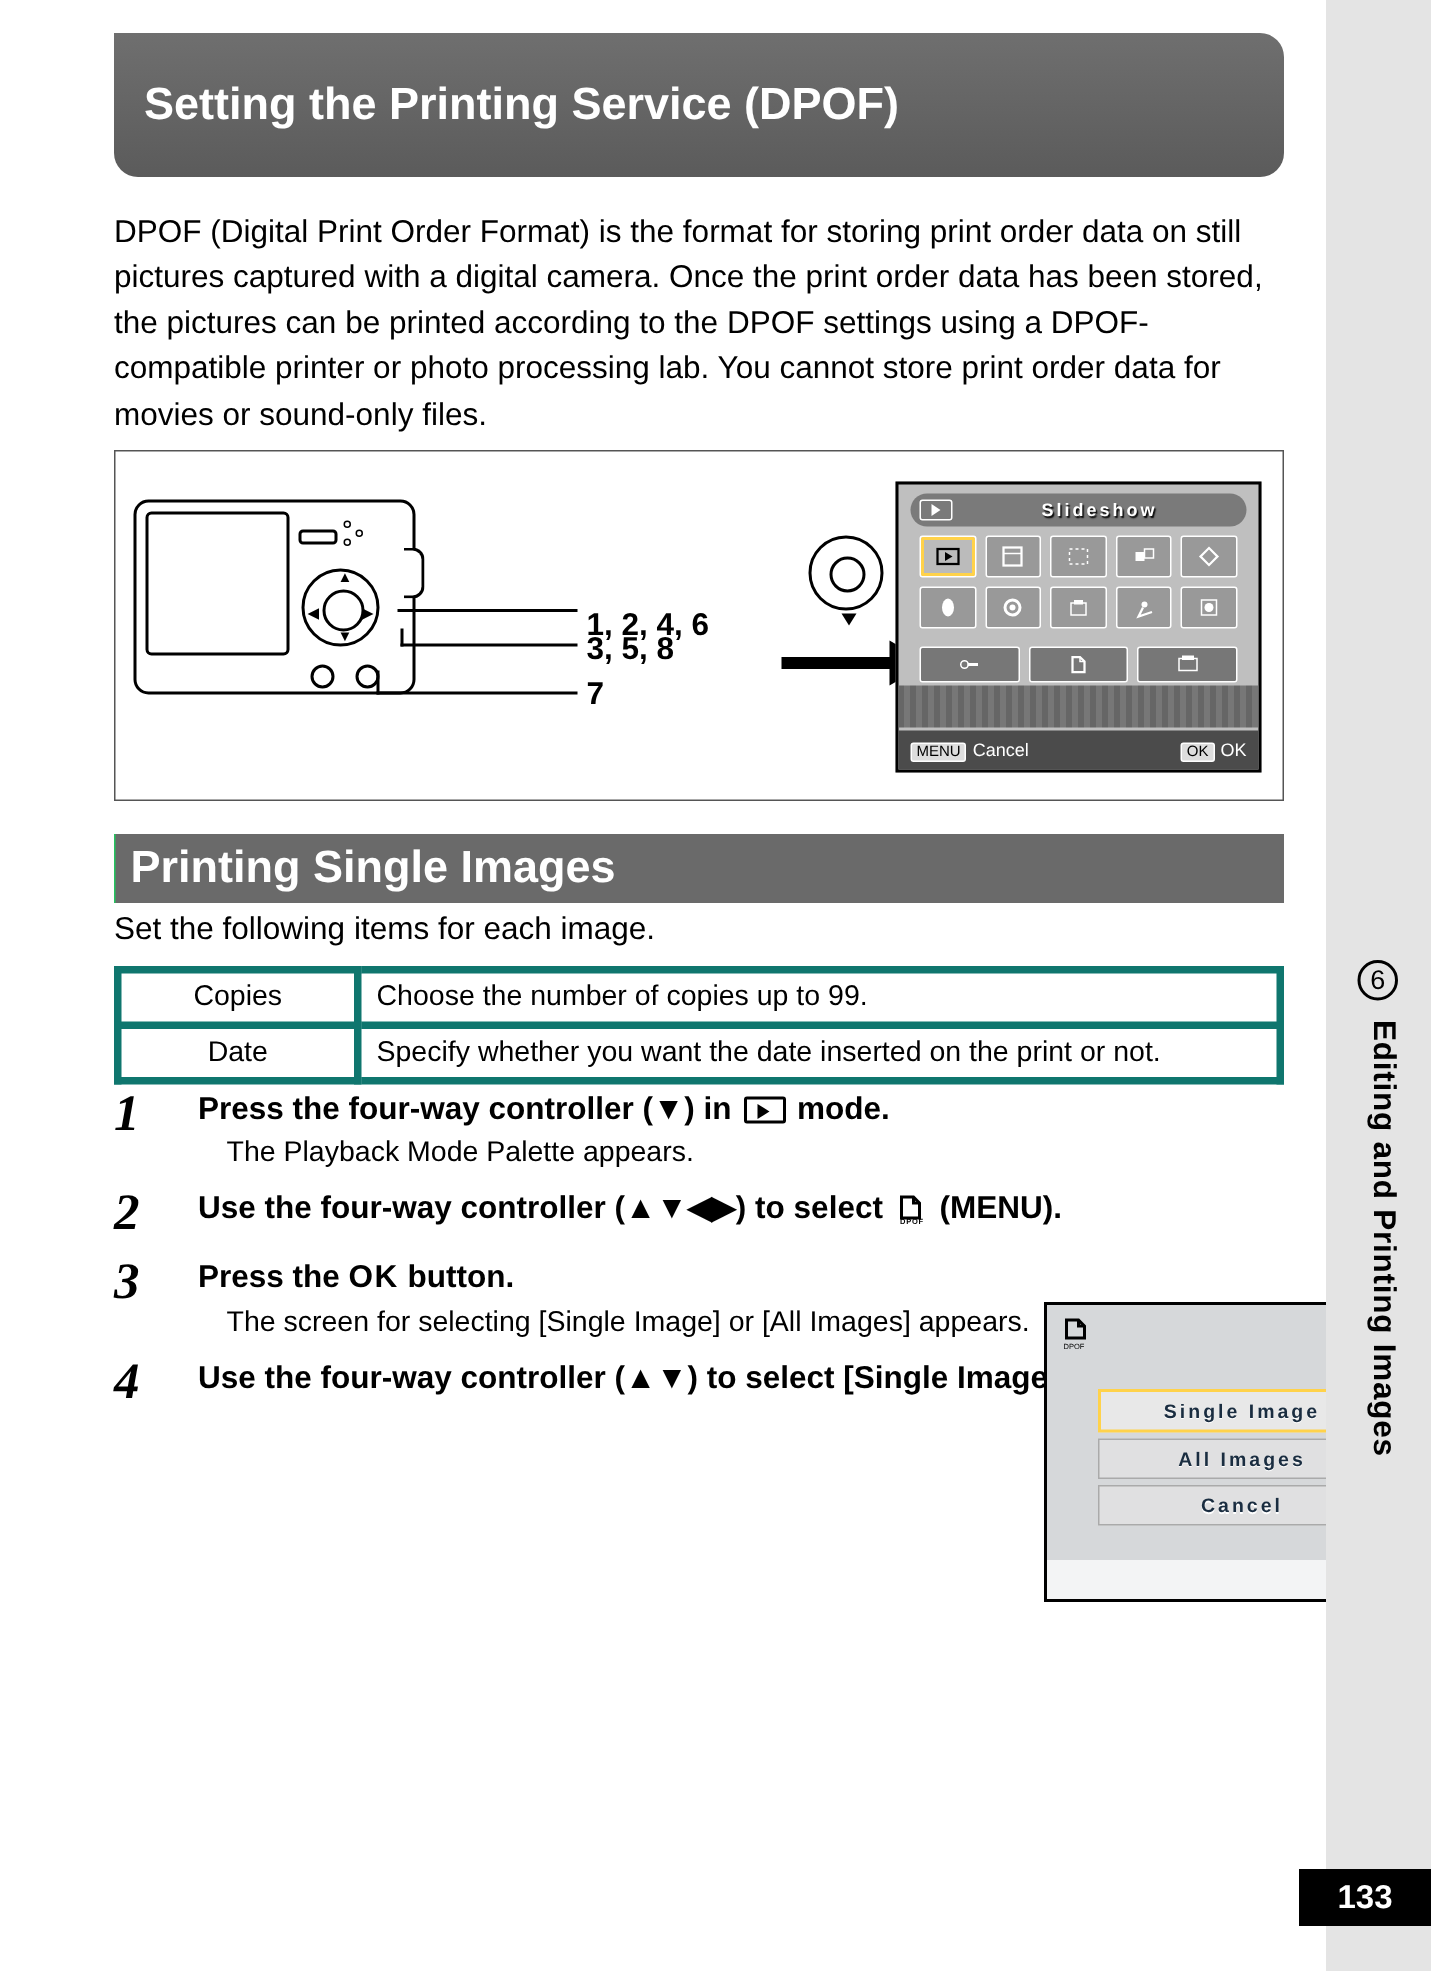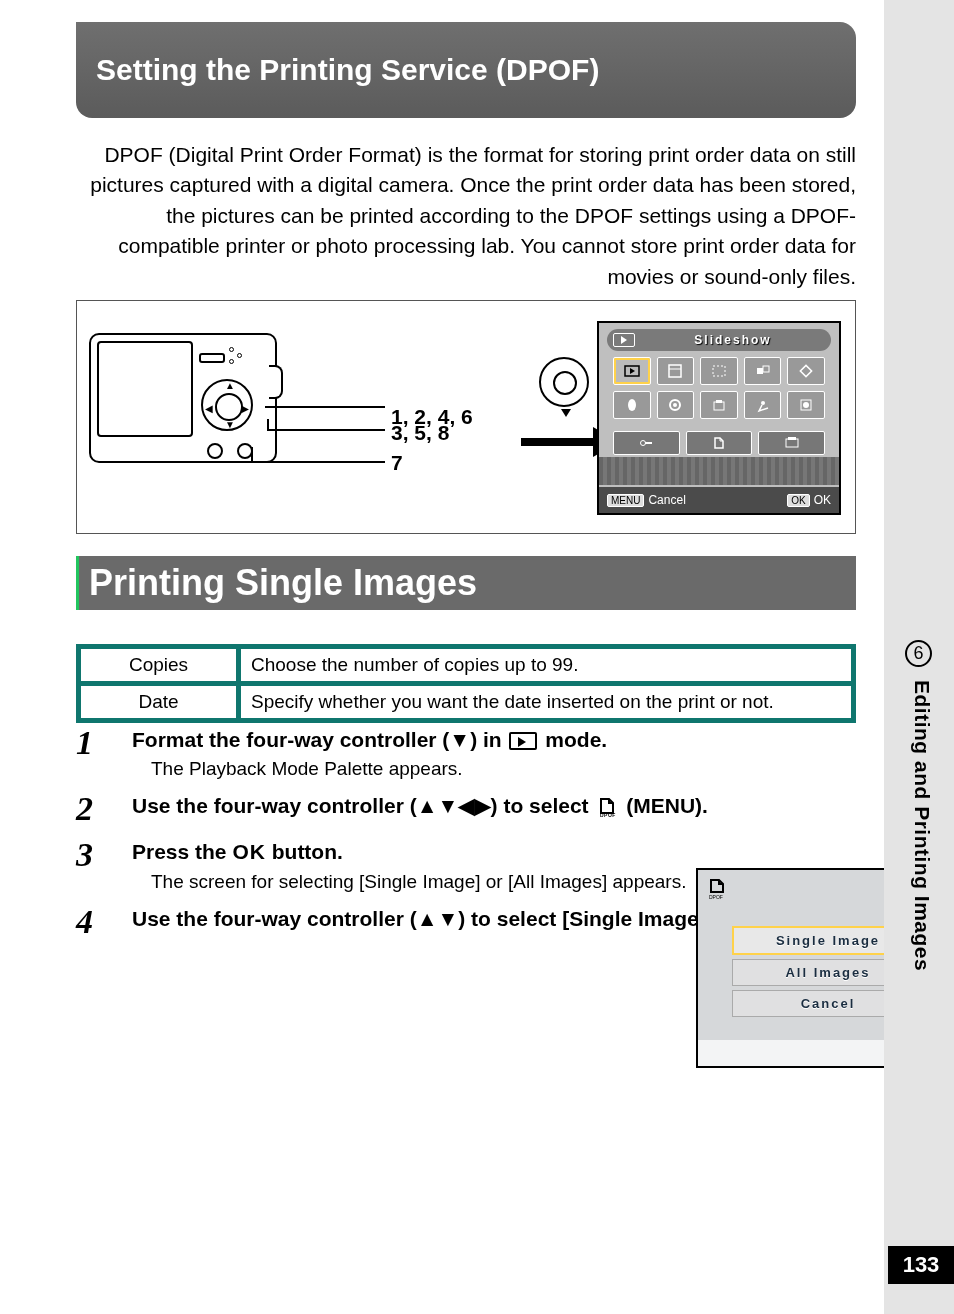--- a/index.html
+++ b/index.html
@@ -40,21 +40,21 @@
     width: 30px;
     writing-mode: vertical-rl;
     font-family: Arial, sans-serif;
     font-size: 21px;
     font-weight: bold;
     letter-spacing: 0.5px;
   }
   .side-tab .page-num {
     position: absolute;
     bottom: 30px; right: 0;
-    width: 66px;
+    width: 88px;
     background: #000;
     color: #fff;
     text-align: center;
     font-size: 22px;
     font-weight: bold;
     padding: 6px 0;
   }
   
   .heading-box {
     position: absolute;
@@ -69,21 +69,20 @@
     color: #fff;
     font-size: 30px;
     font-weight: bold;
   }
   .intro {
     position: absolute;
     left: 76px; top: 140px;
     width: 780px;
     font-size: 21px;
     line-height: 1.45;
-    text-align: right;
   }
   
   .diagram {
     position: absolute;
     left: 76px; top: 300px;
     width: 780px; height: 234px;
     border: 1px solid #555;
     background: #fff;
   }
   .camera {
@@ -184,22 +183,22 @@
   .lcd-bottom {
     position:absolute; left:0; right:0; bottom:0; height:26px;
     background:#4b4b4b; color:#fff; font-size:12px; display:flex; align-items:center; justify-content:space-between; padding:0 8px;
   }
   .menu-badge, .ok-badge {
     display:inline-block; border:1px solid #fff; padding:0 3px; border-radius:2px; font-size:10px; margin-right:4px; background:#ddd; color:#000;
   }
   
   .section-head {
     position:absolute; left:76px; top:556px; width:780px;
-    border-left:3px solid #22c55e; background:#6a6a6a; color:#fff;
-    font-size:36px; font-weight:bold; padding:6px 10px;
+    border-left:1px solid #22c55e; background:#6a6a6a; color:#fff;
+    font-size:30px; font-weight:bold; padding:6px 10px;
   }
   .section-sub {
     position:absolute; left:76px; top:608px; width:780px; font-size:21px;
   }
   
   table.settings {
     position:absolute; left:76px; top:644px; width:780px; border-collapse:collapse; font-size:19px;
   }
   table.settings td, table.settings th {
     border:5px solid #0f766e; padding:5px 10px;
@@ -387,40 +386,41 @@
       </div>
       <div class="lcd-strip"></div>
       <div class="lcd-bottom">
         <span><span class="menu-badge">MENU</span><span>Cancel</span></span>
         <span><span class="ok-badge">OK</span><span>OK</span></span>
       </div>
     </div>
   </div>
 
   <div class="section-head">Printing Single Images</div>
+  <div class="section-sub">Set the following items for each image.</div>
 
   <table class="settings">
     <tbody>
         <tr>
       <th>Copies</th>
       <td>Choose the number of copies up to 99.</td>
     </tr>
     <tr>
       <th>Date</th>
       <td>Specify whether you want the date inserted on the print or not.</td>
     </tr>
   </tbody>
     </table>
 
   <div class="steps">
     <div class="step">
       <div class="step-num">1</div>
       <div class="step-body">
         <div class="step-title">
-          <span>Format the four-way controller (▼) in </span><span class="inline-play"></span><span> mode.</span>
+          <span>Press the four-way controller (▼) in </span><span class="inline-play"></span><span> mode.</span>
         </div>
         <div class="step-note">The Playback Mode Palette appears.</div>
       </div>
     </div>
 
     <div class="step">
       <div class="step-num">2</div>
       <div class="step-body">
         <div class="step-title">
           <span>Use the four-way controller (▲▼◀▶) to select </span><span class="inline-dpof">

